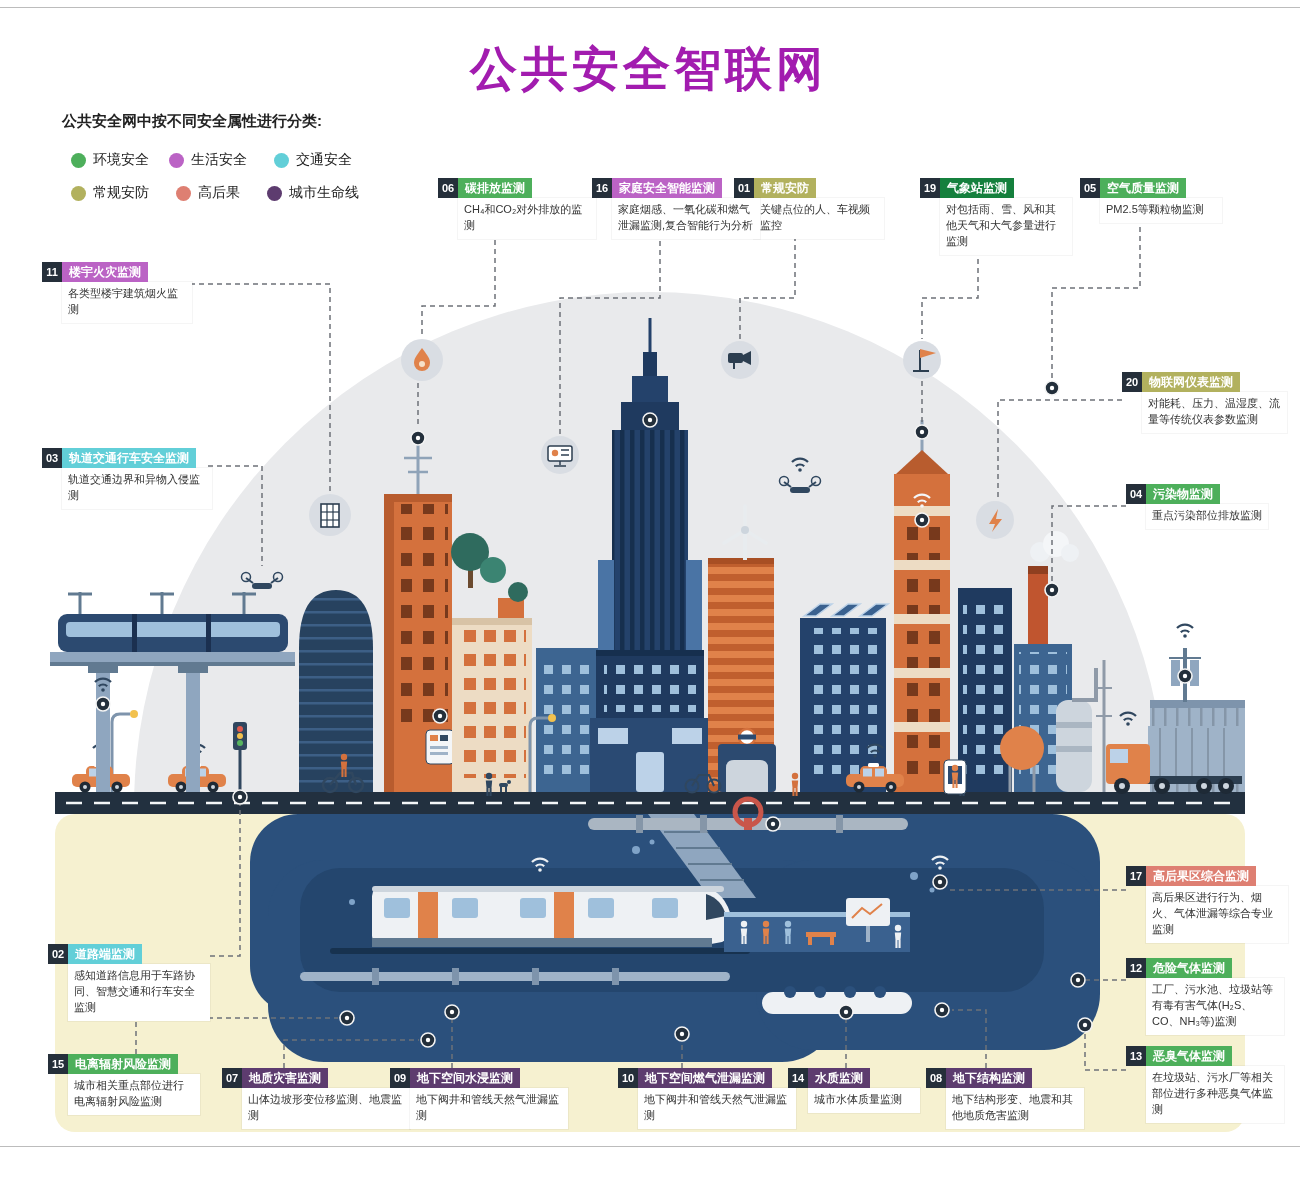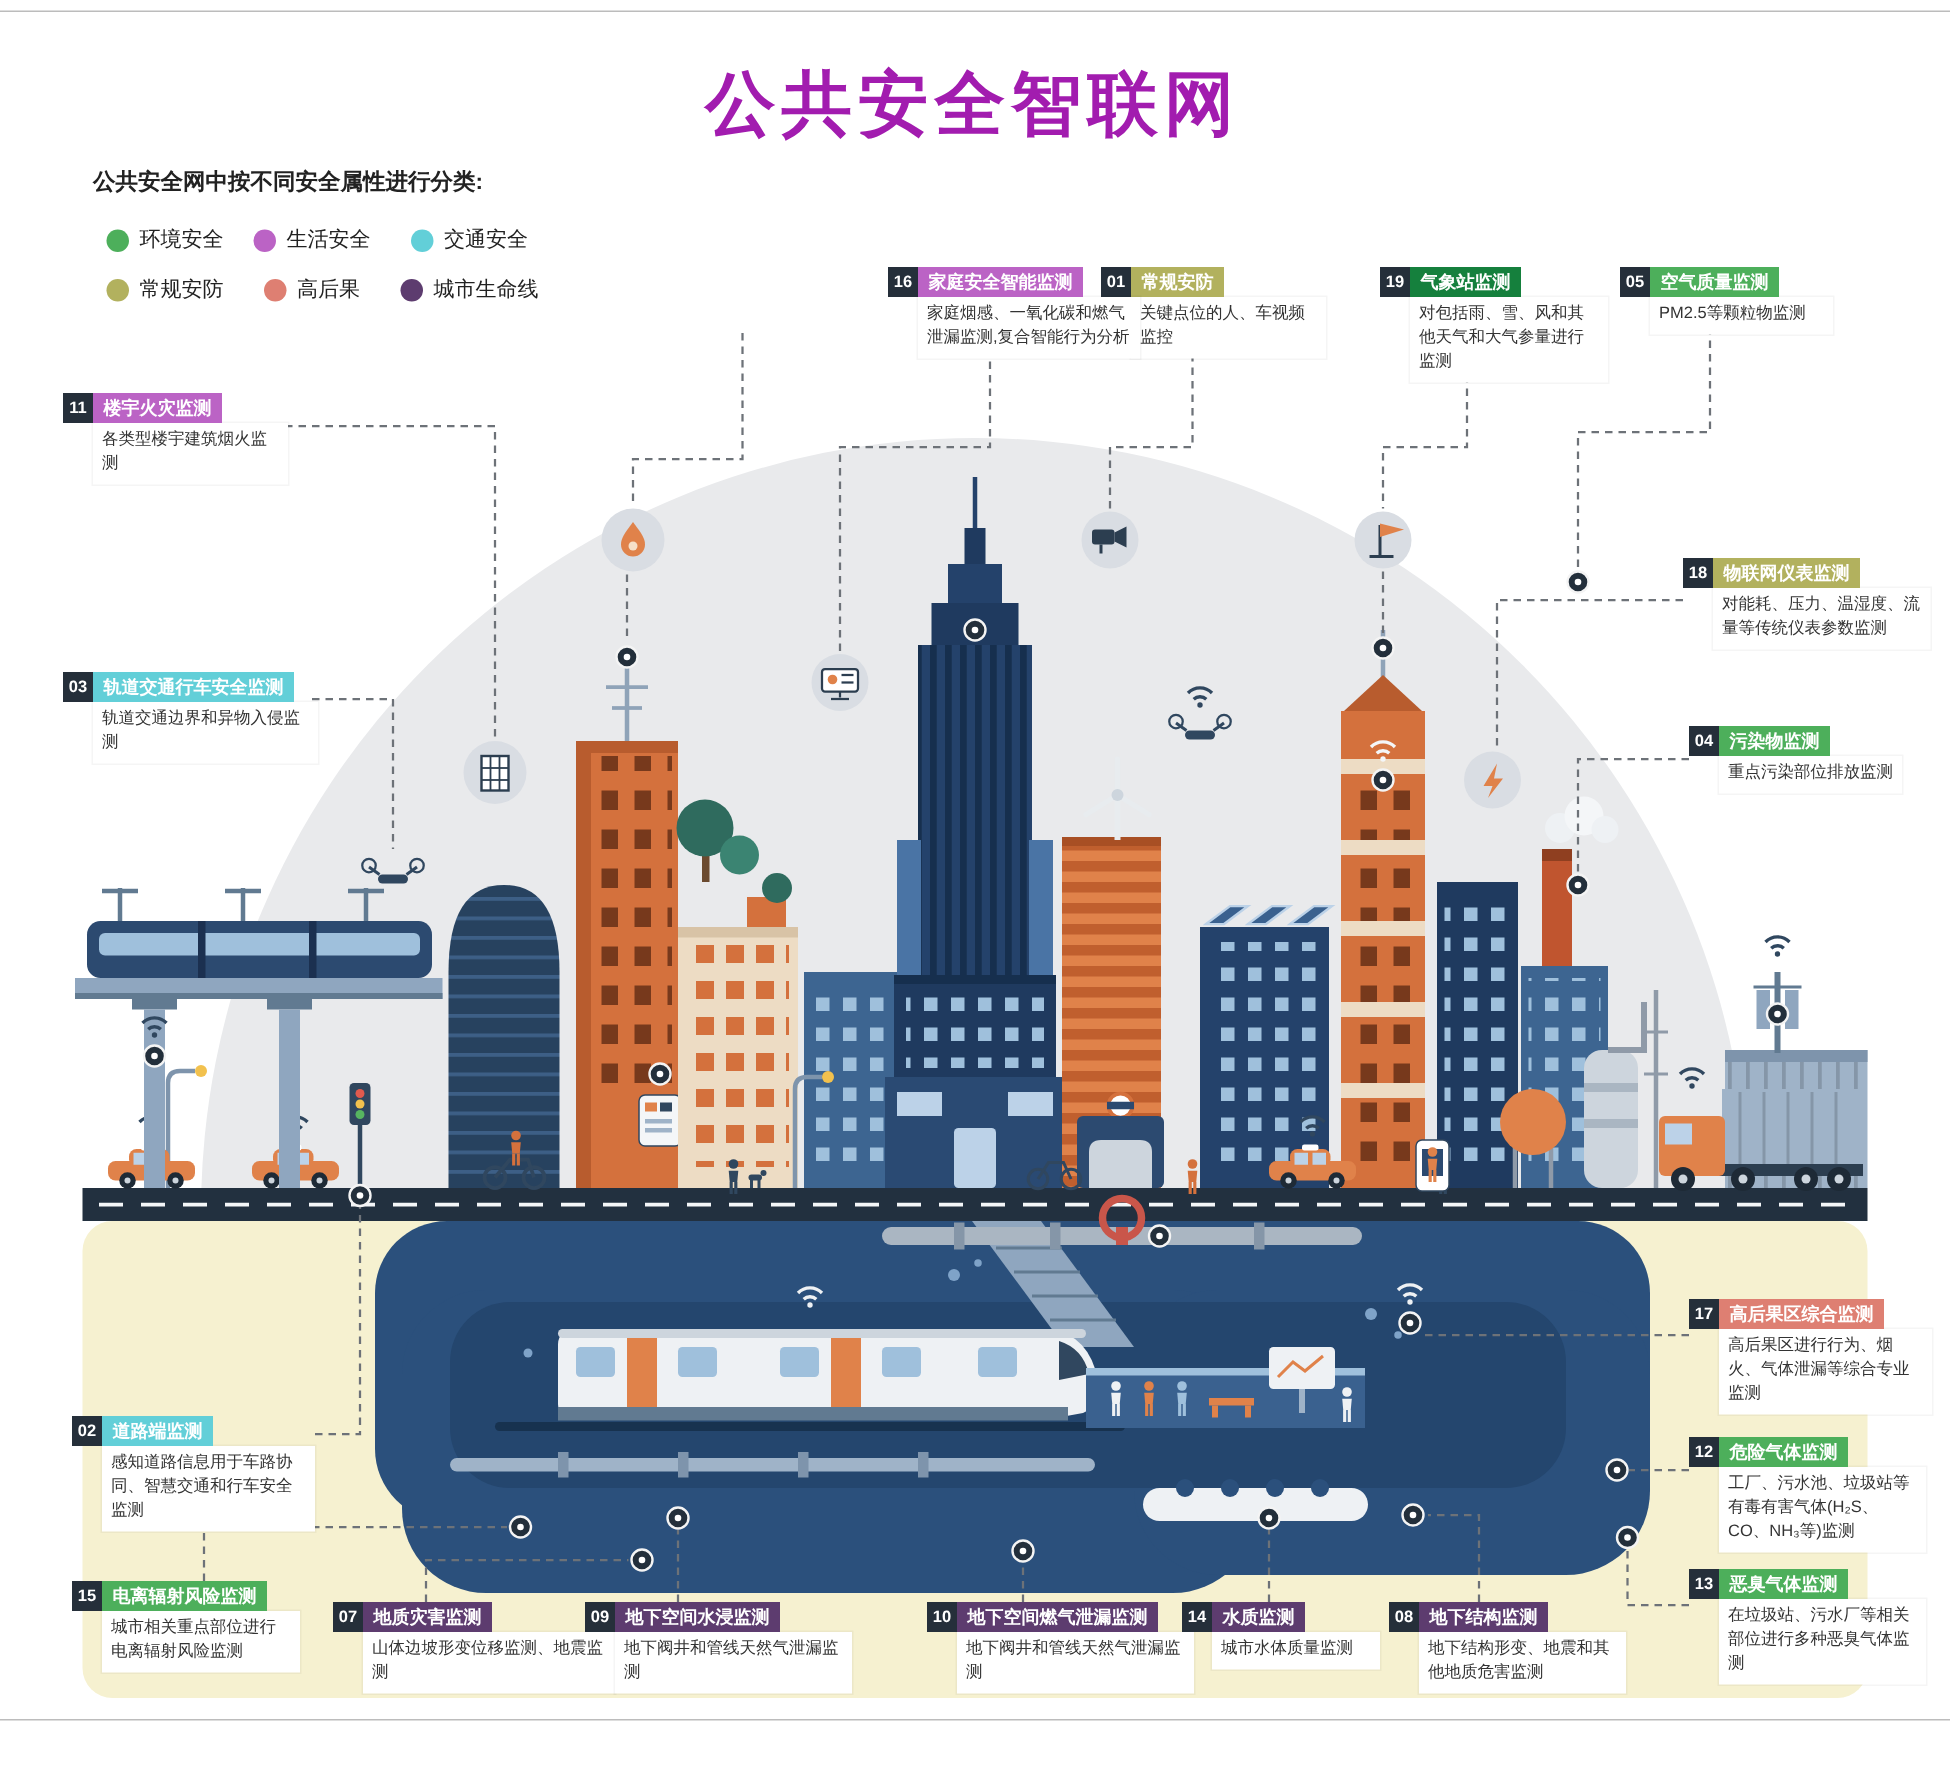--- a/index.html
+++ b/index.html
@@ -588,20 +588,27 @@
 </div>
 
 <div class="callout" style="left:1080px;top:178px;width:142px">
   <div class="co-head">
         <span class="co-num">05</span>
         <span class="co-title" style="background: rgb(77, 175, 91);">空气质量监测</span>
       </div>
   <div class="co-body">PM2.5等颗粒物监测</div>
 </div>
 
+<div class="callout" style="left:438px;top:178px;width:158px">
+  <div class="co-head">
+        <span class="co-num">06</span>
+        <span class="co-title" style="background: rgb(77, 175, 91);">碳排放监测</span>
+      </div>
+  <div class="co-body">CH₄和CO₂对外排放的监测</div>
+</div>
 
 <div class="callout" style="left:222px;top:1068px;width:188px">
   <div class="co-head">
         <span class="co-num">07</span>
         <span class="co-title" style="background: rgb(93, 60, 111);">地质灾害监测</span>
       </div>
   <div class="co-body">山体边坡形变位移监测、地震监测</div>
 </div>
 
 <div class="callout" style="left:926px;top:1068px;width:158px">
@@ -679,21 +686,21 @@
 <div class="callout" style="left:1126px;top:866px;width:162px">
   <div class="co-head">
         <span class="co-num">17</span>
         <span class="co-title" style="background: rgb(222, 127, 114);">高后果区综合监测</span>
       </div>
   <div class="co-body">高后果区进行行为、烟火、气体泄漏等综合专业监测</div>
 </div>
 
 <div class="callout" style="left:1122px;top:372px;width:165px">
   <div class="co-head">
-        <span class="co-num">18</span>
+        <span class="co-num">20</span>
         <span class="co-title" style="background: rgb(178, 177, 94);">物联网仪表监测</span>
       </div>
   <div class="co-body">对能耗、压力、温湿度、流量等传统仪表参数监测</div>
 </div>
 
 <div class="callout" style="left:920px;top:178px;width:152px">
   <div class="co-head">
         <span class="co-num">19</span>
         <span class="co-title" style="background: #15803d;">气象站监测</span>
       </div>

